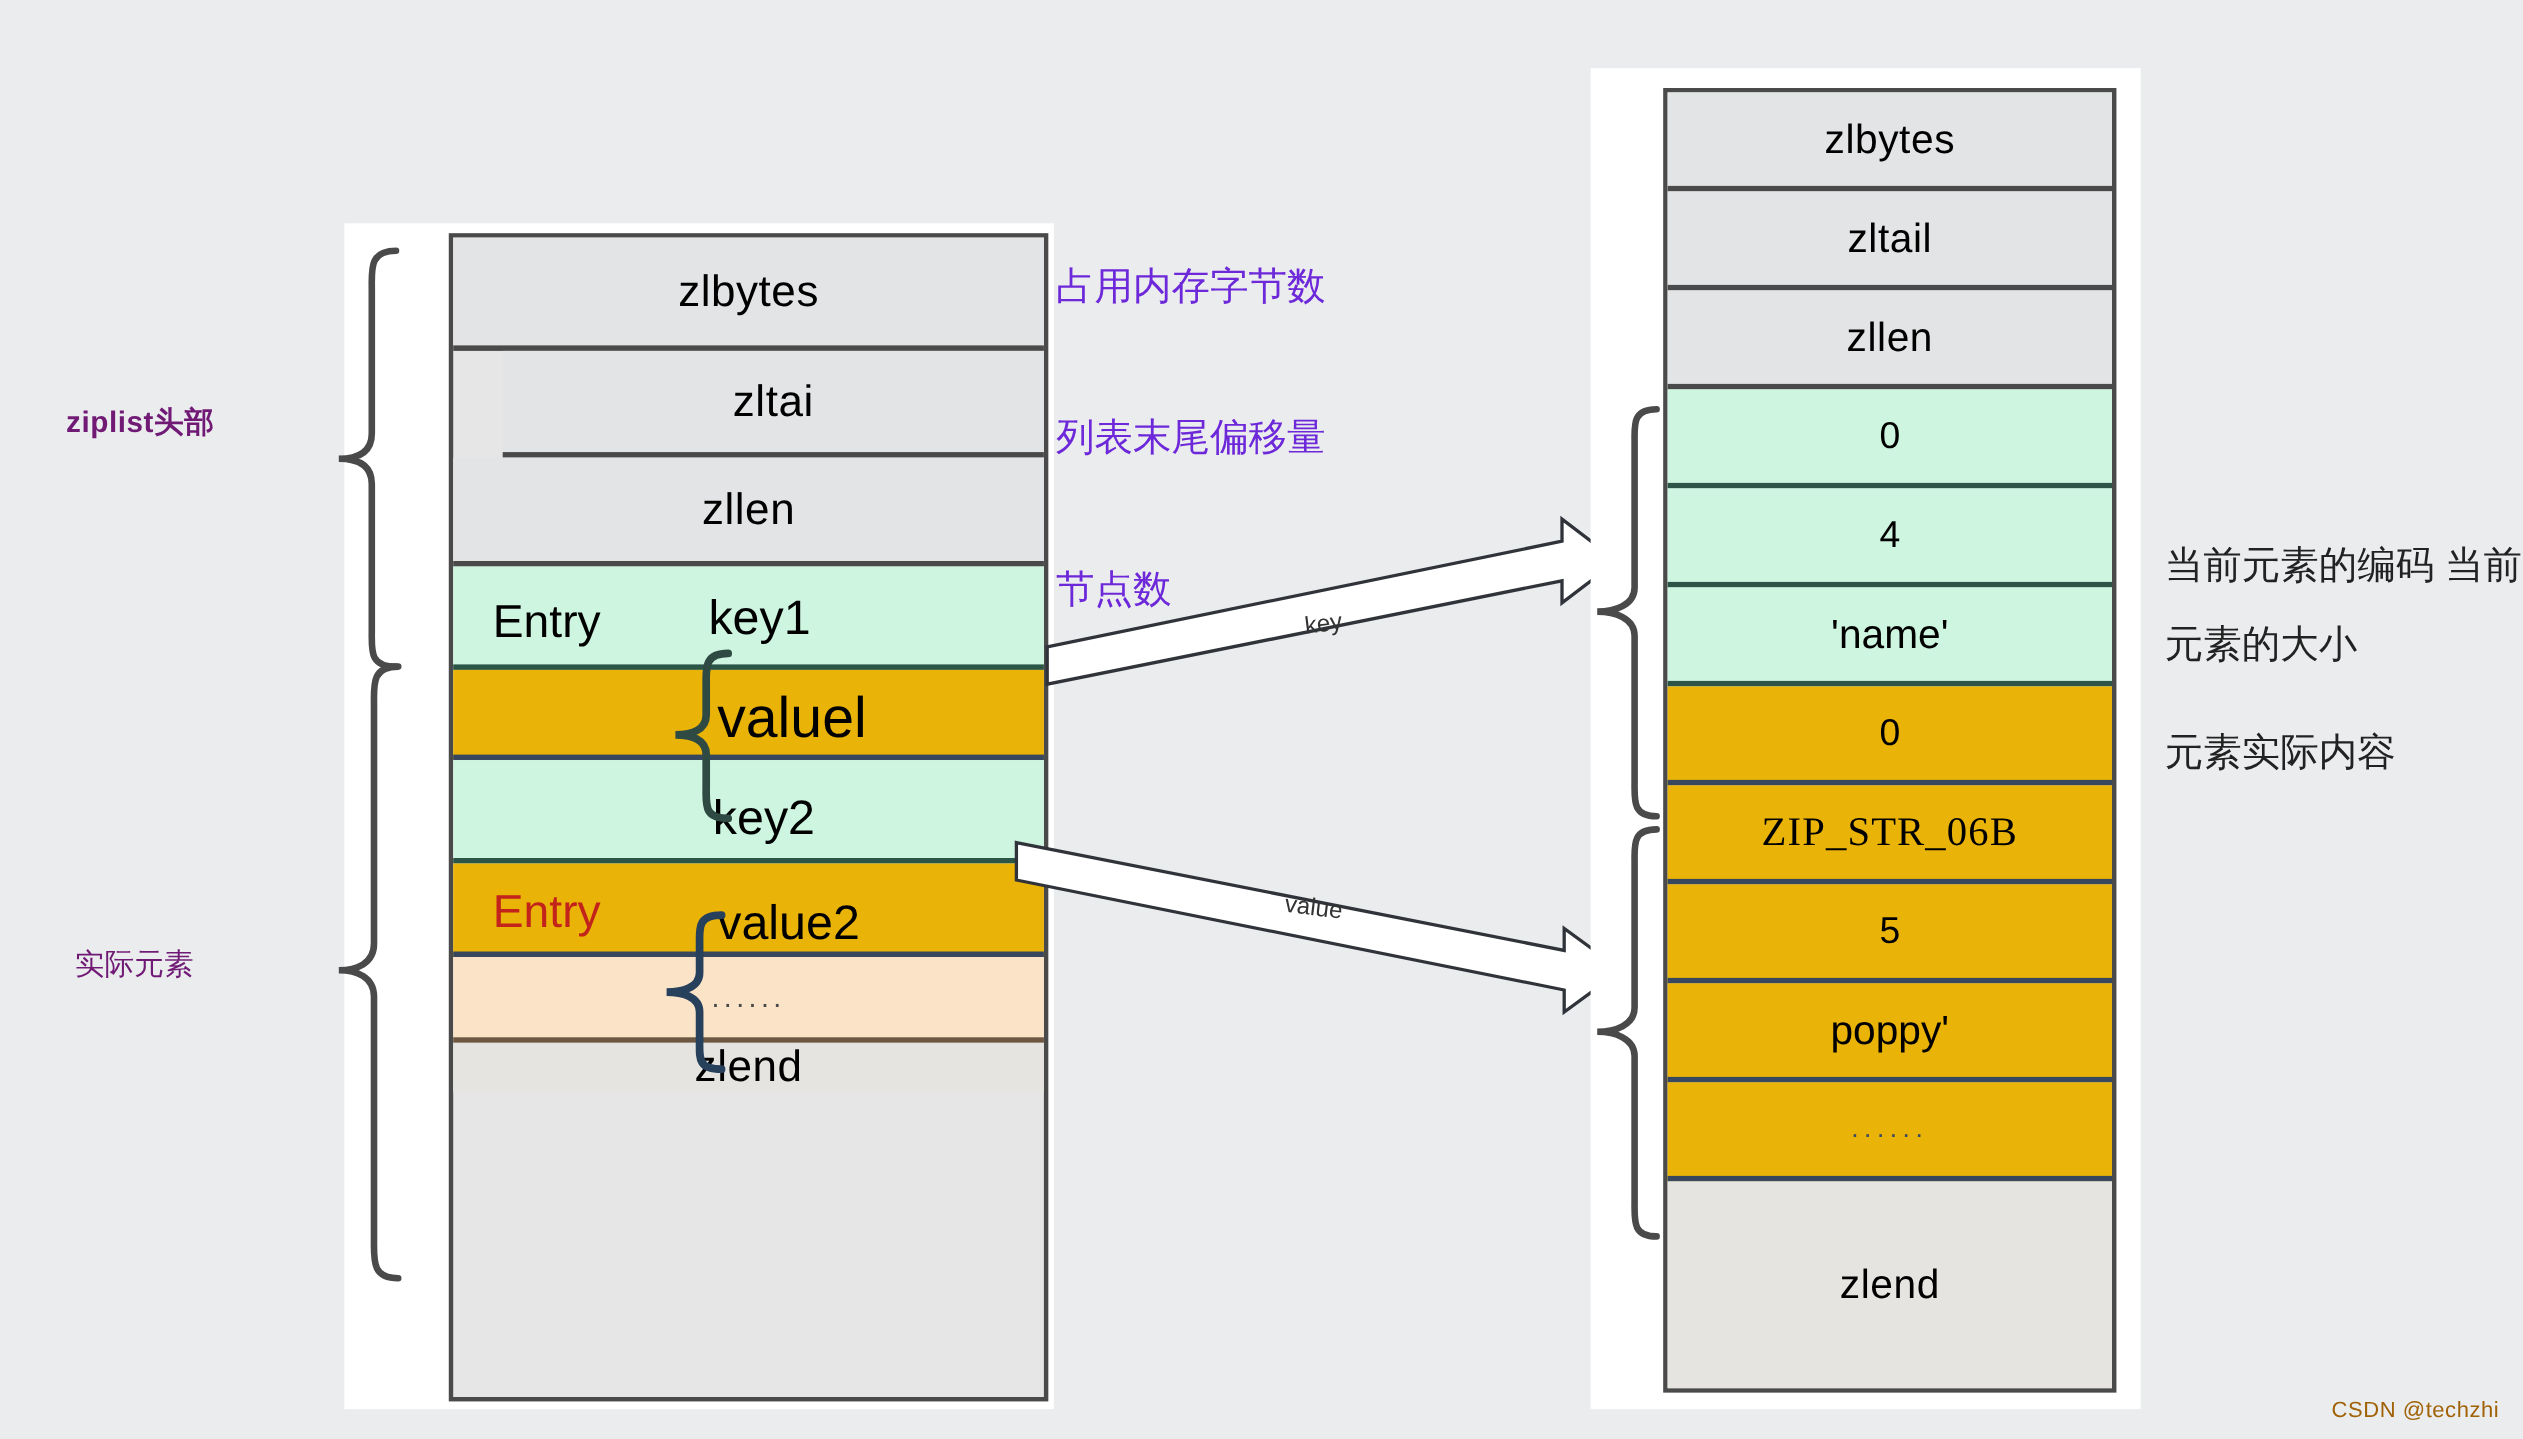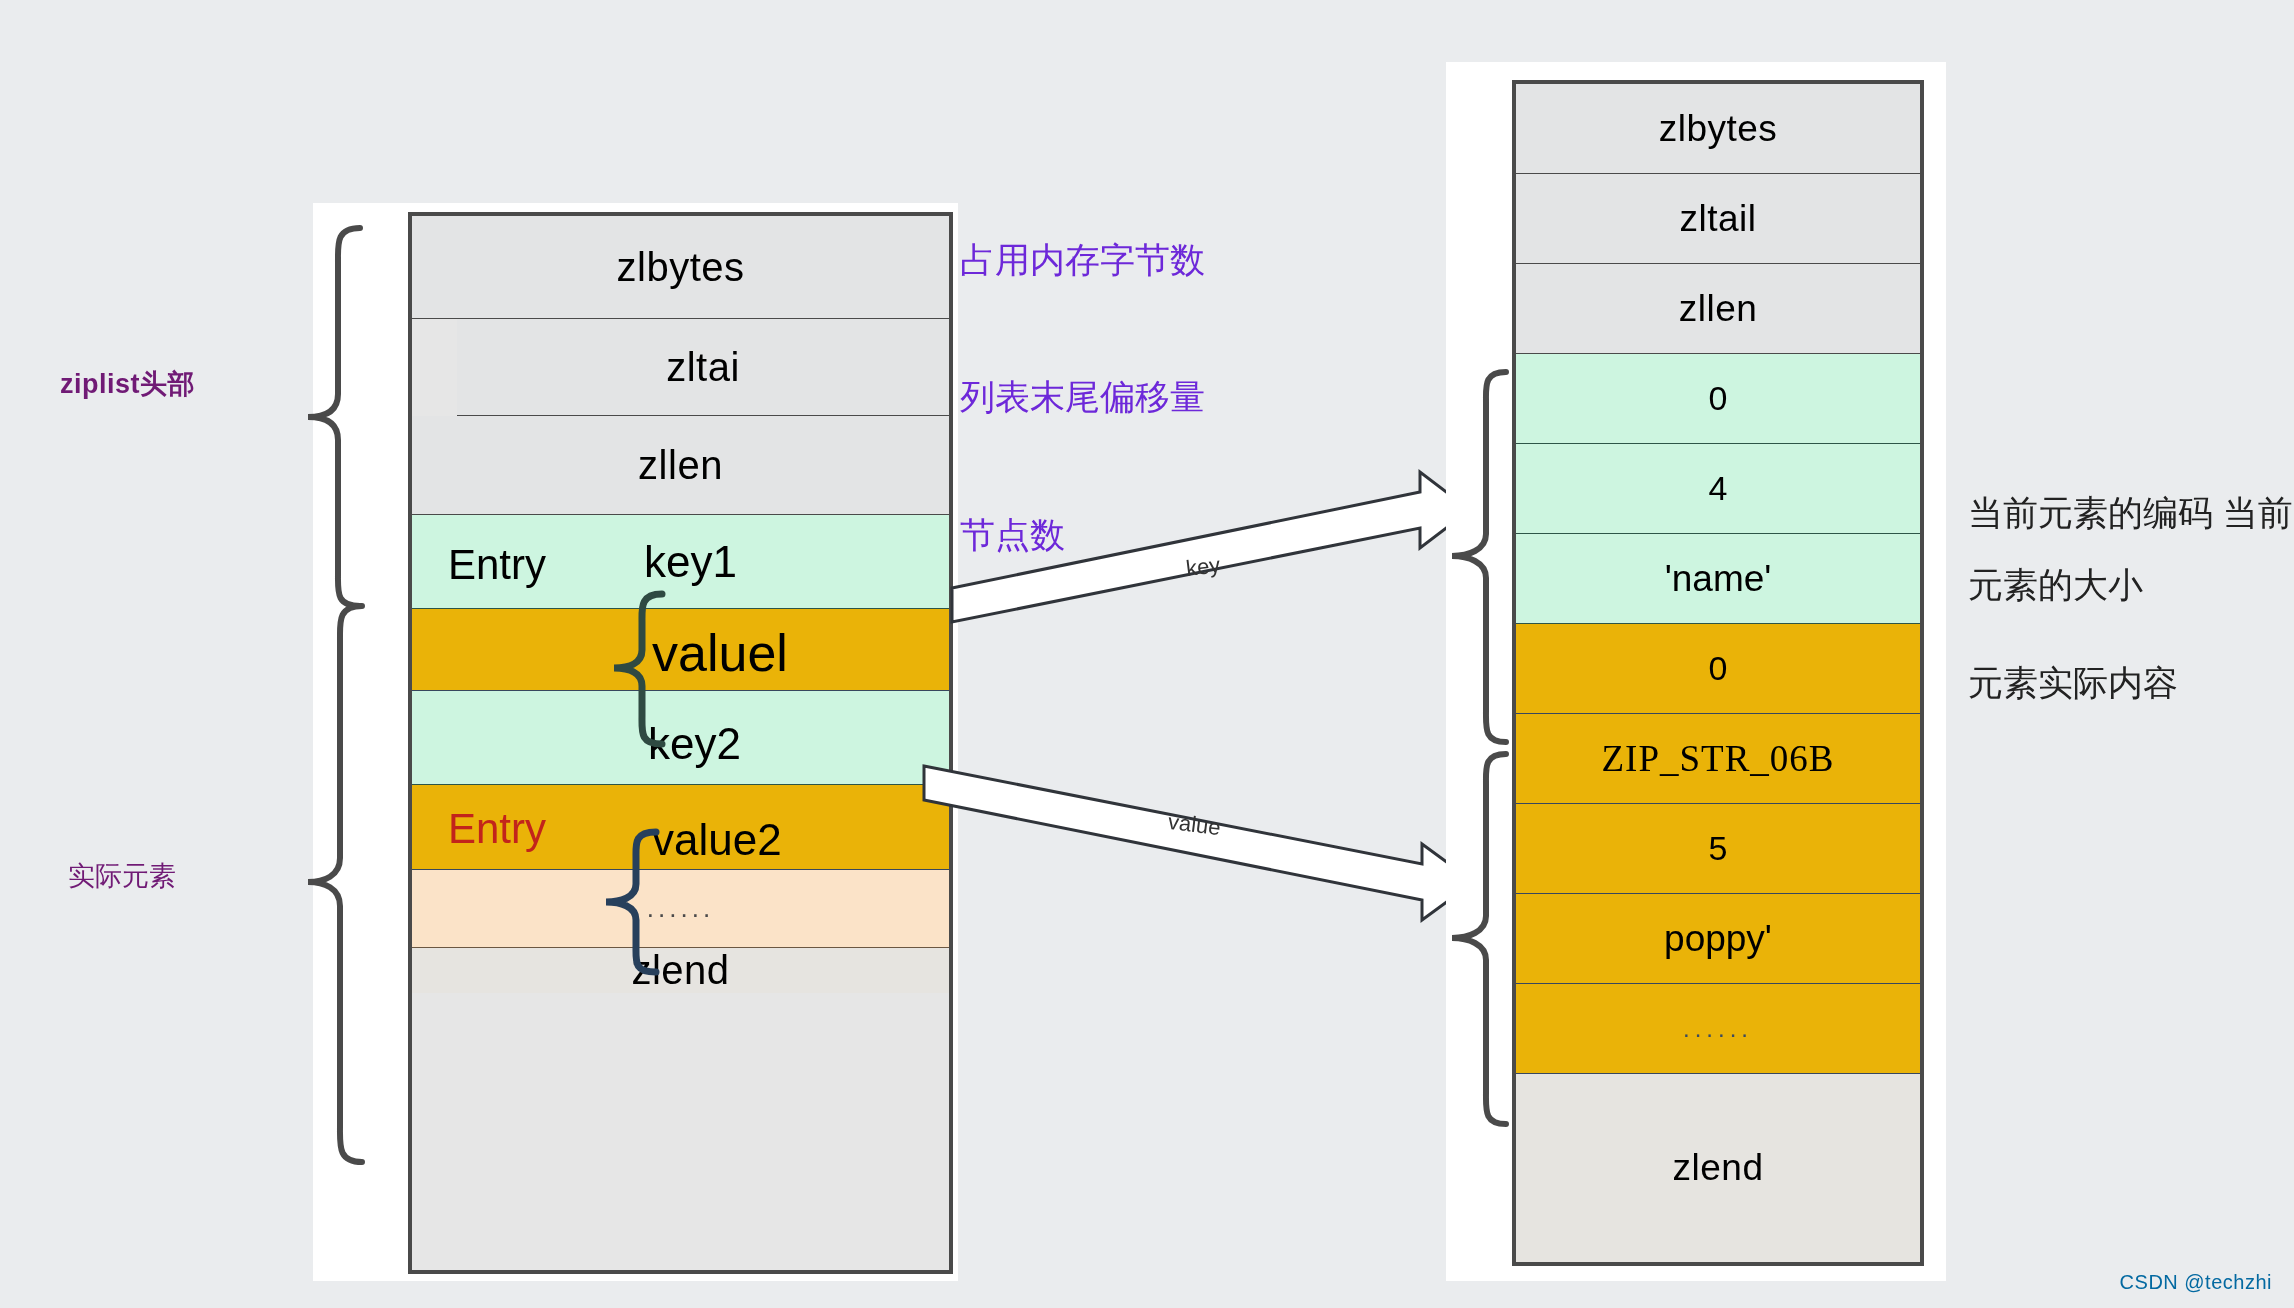--- a/index.html
+++ b/index.html
@@ -16,21 +16,21 @@
   #left-panel{left:313px;top:203px;width:645px;height:1078px;}
   #right-panel{left:1446px;top:62px;width:500px;height:1219px;}
 
   
   .ztable{position:absolute;border:4px solid #4a4a4a;box-sizing:border-box;background:#e6e6e6;}
   #left-table{left:408px;top:212px;width:545px;height:1062px;}
   #right-table{left:1512px;top:80px;width:412px;height:1186px;}
 
   .row{
     box-sizing:border-box;
-    border-bottom:1px solid #c2410c;
+    border-bottom:5px solid #c2410c;
     display:flex;align-items:center;justify-content:center;
     position:relative;
     color:#000;
   }
   .row:last-child{border-bottom:none;}
 
   .c-head{background:#e3e4e5;border-bottom-color:#4a4a4a;}
   .c-green{background:#cdf5e0;border-bottom-color:#2d5547;}
   .c-blue{background:#eab308;border-bottom-color:#37475e;}
   .c-orange{background:#fbe3c8;border-bottom-color:#6b5742;}
@@ -89,21 +89,21 @@
 
   
   .arrow-svg{position:absolute;overflow:visible;}
   .arrow-label{position:absolute;font-size:22px;color:#333;}
   #lbl-key{left:1186px;top:554px;transform:rotate(-7deg);}
   #lbl-value{left:1168px;top:812px;transform:rotate(7deg);}
 
   
   #watermark{
     position:absolute;right:22px;bottom:14px;
-    font-size:20px;color:#0369a1;letter-spacing:.5px;
+    font-size:20px;color:#a16207;letter-spacing:.5px;
   }
 </style>
 </head>
 <body>
 
 <div class="stage">
 
   <div class="panel" id="left-panel"></div>
 
   <div class="section-cap" id="cap-header">ziplist头部</div>

